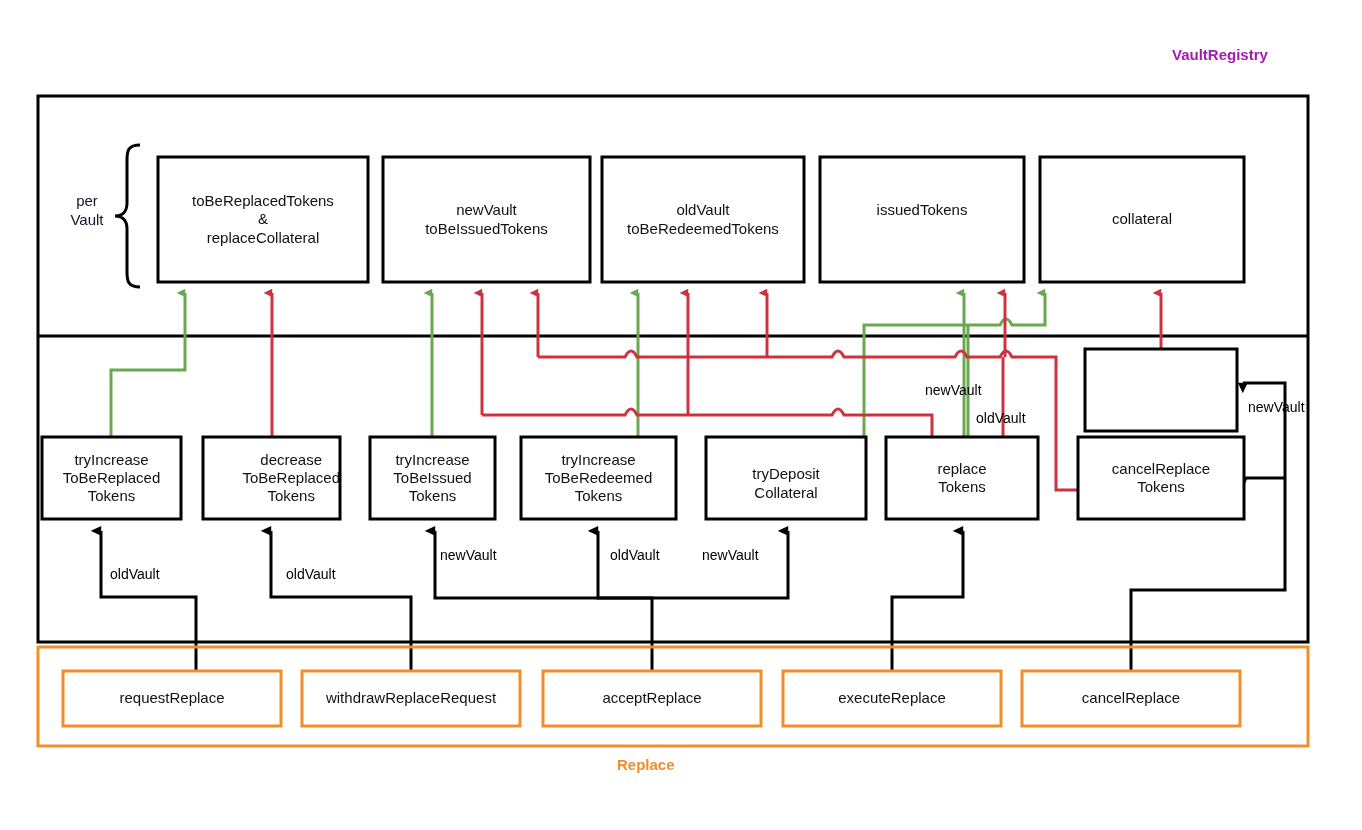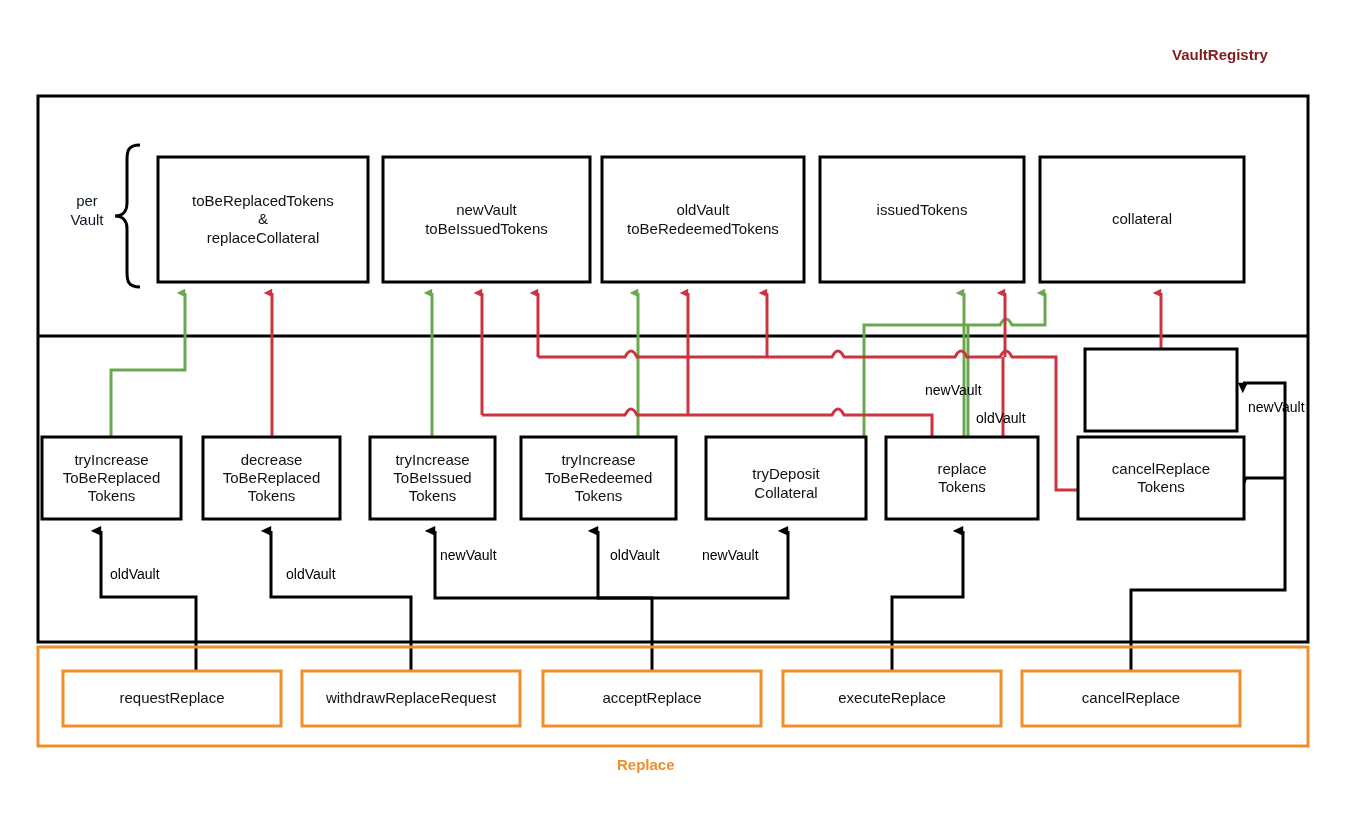--- a/index.html
+++ b/index.html
@@ -1,19 +1,19 @@
 <!DOCTYPE html>
 <html><head>
 <meta charset="utf-8">
 <style>
   html,body{margin:0;padding:0;background:#ffffff;}
   body{font-family:"Liberation Sans","DejaVu Sans",sans-serif;}
   #stage{position:relative;width:1362px;height:830px;background:#fff;overflow:hidden;}
   #svgroot{position:absolute;left:0;top:0;width:1362px;height:830px;}
-  .ttl{position:absolute;font-weight:bold;font-size:15px;color:#7f1d1d;}
+  .ttl{position:absolute;font-weight:bold;font-size:15px;color:#a21caf;}
   .boxlabel{position:absolute;display:flex;align-items:center;justify-content:center;
             text-align:center;font-size:15px;color:#111;line-height:1.22;pointer-events:none;}
   .edgelabel{position:absolute;font-size:14px;color:#000;white-space:nowrap;}
   .replace-cap{position:absolute;font-weight:bold;font-size:15px;color:#ef8f2a;}
   .pervault{position:absolute;font-size:15px;text-align:center;line-height:1.25;color:#0f172a;}
 </style>
 </head>
 <body>
 
 <div id="stage">
@@ -164,21 +164,21 @@
       </div>
     </div>
 
   <div class="boxlabel" id="fb0" style="left: 42px; top: 437px; width: 139px; height: 82px;">
       <div>
         <div>tryIncrease</div>
         <div>ToBeReplaced</div>
         <div>Tokens</div>
       </div>
     </div>
-  <div class="boxlabel" id="fb1" style="left: 203px; top: 437px; width: 137px; height: 82px;">
+  <div class="boxlabel" id="fb1" style="left: 203px; top: 437px; width: 137px; height: 82px; justify-content: flex-end;">
       <div>
         <div>decrease</div>
         <div>ToBeReplaced</div>
         <div>Tokens</div>
       </div>
     </div>
   <div class="boxlabel" id="fb2" style="left: 370px; top: 437px; width: 125px; height: 82px;">
       <div>
         <div>tryIncrease</div>
         <div>ToBeIssued</div>

